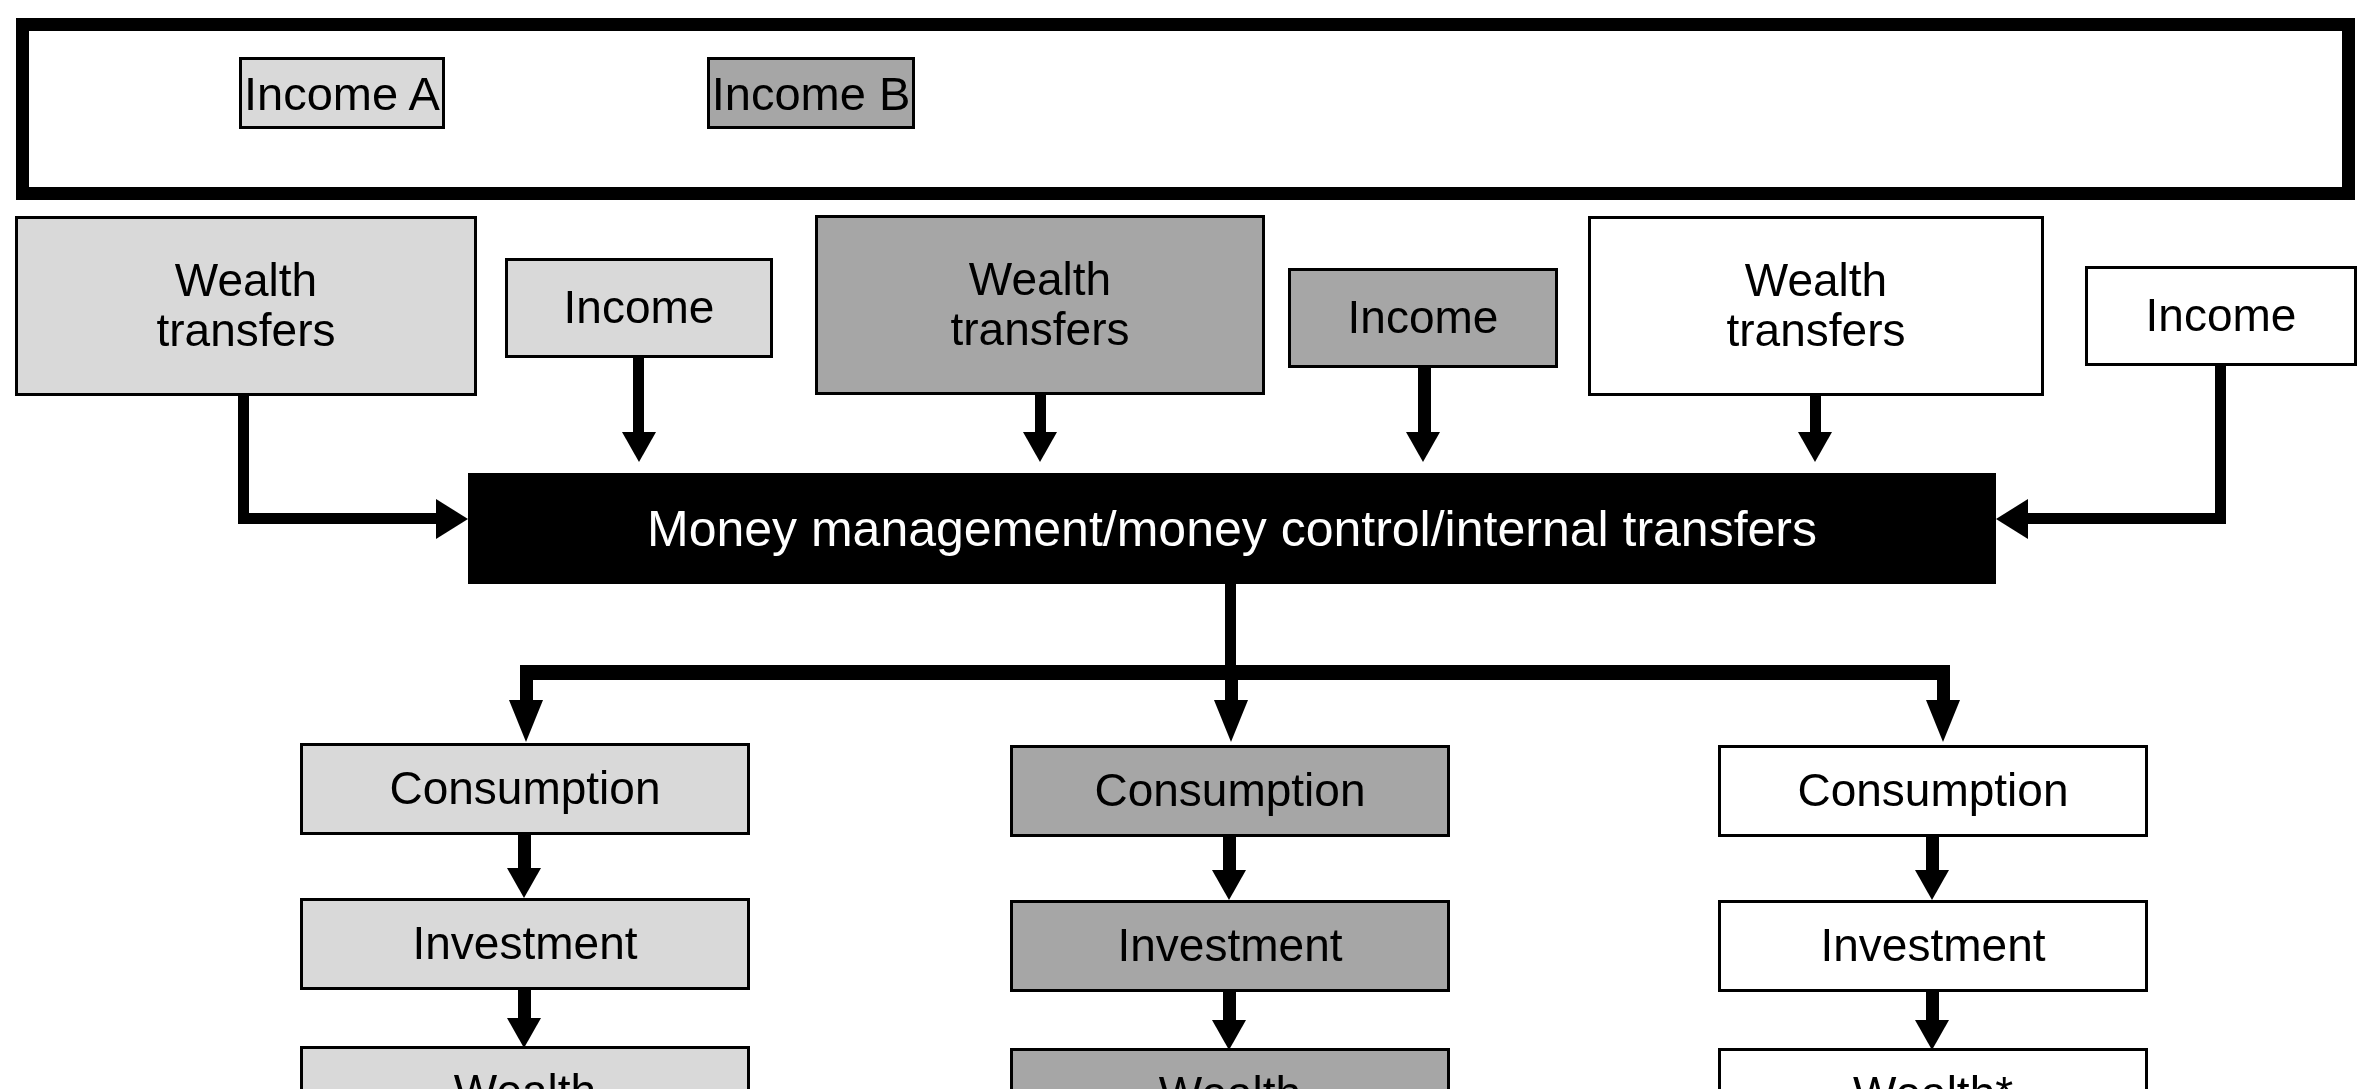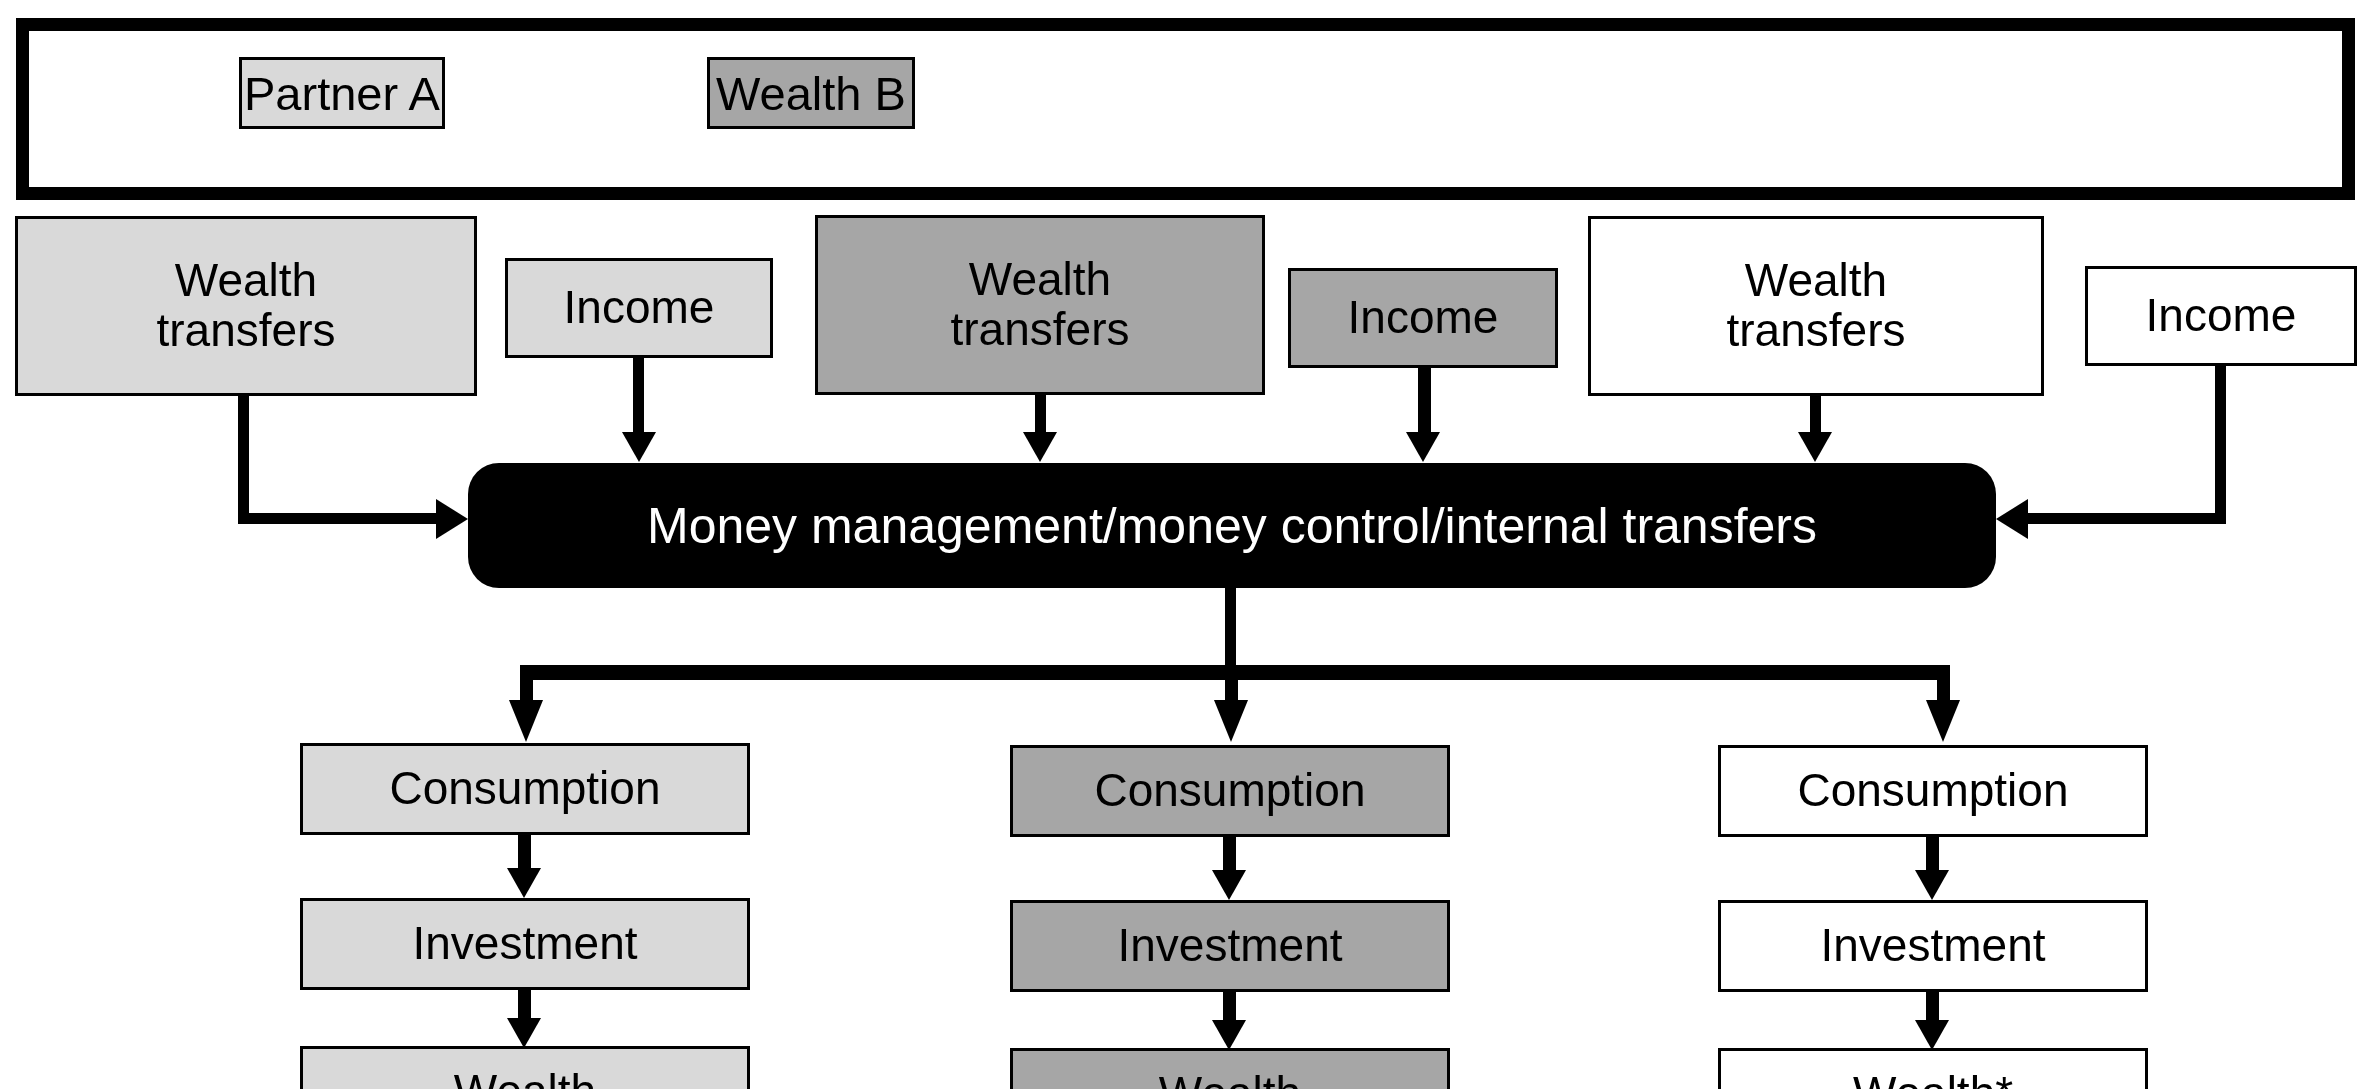--- a/index.html
+++ b/index.html
@@ -97,24 +97,24 @@
     border-right: 32px solid #000000;
   }
 </style>
 </head>
 <body>
 
 <div id="stage">
 
   <div class="abs legend-frame">
     <div class="abs legend-chip fill-a" style="left:210px; top:26px; width:206px; height:72px;">
-      <span>Partner A</span>
+      <span>Income A</span>
     </div>
     <div class="abs legend-chip fill-b" style="left:678px; top:26px; width:208px; height:72px;">
-      <span>Wealth B</span>
+      <span>Income B</span>
     </div>
   </div>
 
   <div class="abs node fill-a" style="left:15px; top:216px; width:462px; height:180px;">
     <span>Wealth
 transfers</span>
   </div>
 
   <div class="abs vline" style="left:238px; top:396px; width:11px; height:128px;"></div>
   <div class="abs hline" style="left:238px; top:513px; width:200px; height:11px;"></div>
@@ -146,21 +146,21 @@
   <div class="abs vline" style="left:1810px; top:396px; width:11px; height:39px;"></div>
   <div class="abs arrow-down" style="left:1798px; top:432px;"></div>
 
   <div class="abs node fill-hh" style="left:2085px; top:266px; width:272px; height:100px;">
     <span>Income</span>
   </div>
   <div class="abs vline" style="left:2215px; top:366px; width:11px; height:158px;"></div>
   <div class="abs hline" style="left:2028px; top:513px; width:198px; height:11px;"></div>
   <div class="abs arrow-left" style="left:1996px; top:499px;"></div>
 
-  <div class="abs hub" style="left:468px; top:463px; width:1528px; height:125px;border-radius:31px;">
+  <div class="abs hub" style="left:468px; top:473px; width:1528px; height:111px;">
     <span>Money management/money control/internal transfers</span>
   </div>
 
   <div class="abs vline" style="left:1225px; top:576px; width:11px; height:95px;"></div>
   <div class="abs hline" style="left:520px; top:665px; width:1430px; height:15px;"></div>
 
   <div class="abs vline" style="left:520px; top:665px; width:13px; height:40px;"></div>
   <div class="abs arrow-down" style="left:509px; top:700px; border-top-width:42px;"></div>
 
   <div class="abs vline" style="left:1225px; top:665px; width:13px; height:40px;"></div>

